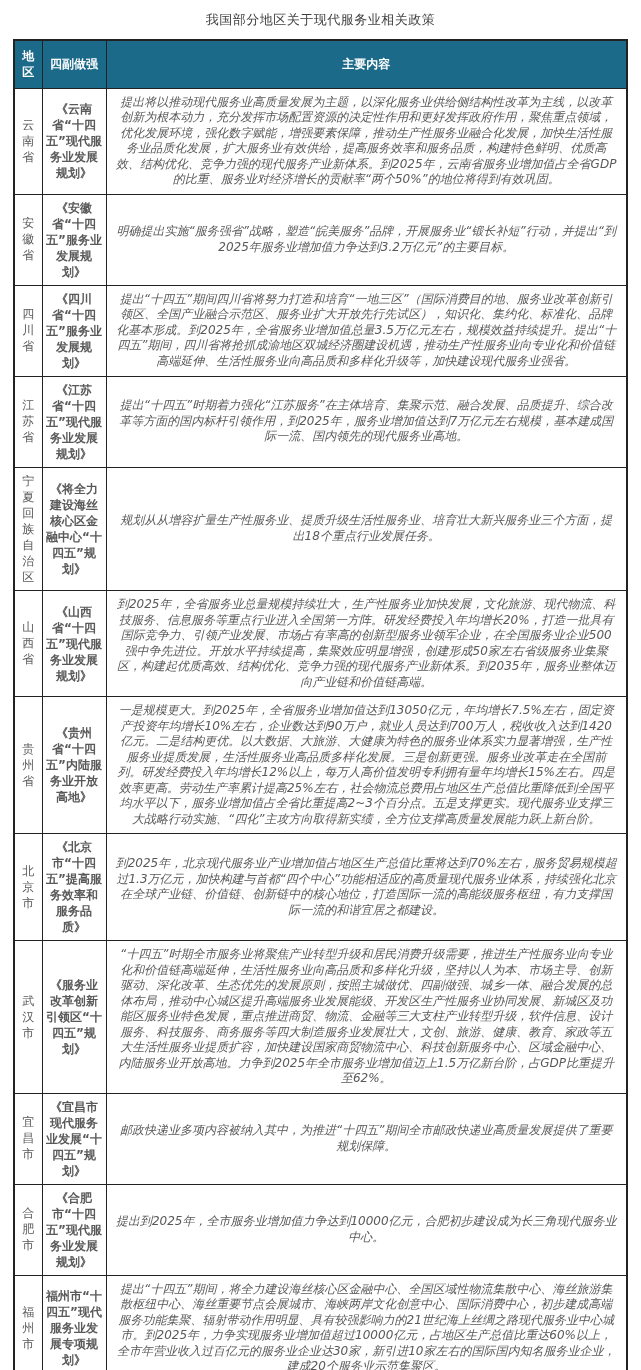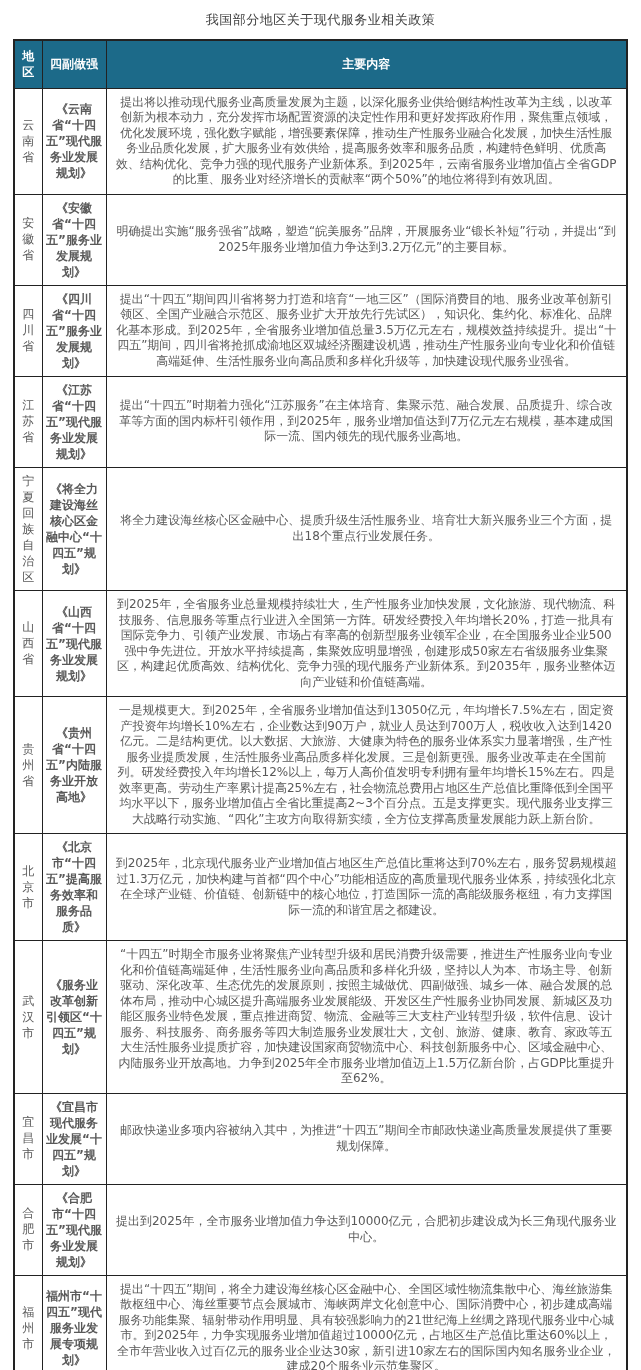--- a/index.html
+++ b/index.html
@@ -64,20 +64,21 @@
     text-align: center;
     padding: 5px 3px;
     word-break: break-all;
     line-height: 16px;
     font-weight: bold;
   }
   td.content {
     text-align: center;
     padding: 6px 9px;
     word-break: break-all;
+    font-style: italic;
   }
 </style>
 </head>
 <body>
 
 <div class="page">
 
   <div class="title">我国部分地区关于现代服务业相关政策</div>
 
   <table class="policy">
@@ -126,21 +127,21 @@
     </td>
     <td class="doc">《江苏省“十四五”现代服务业发展规划》</td>
     <td class="content">提出“十四五”时期着力强化“江苏服务”在主体培育、集聚示范、融合发展、品质提升、综合改革等方面的国内标杆引领作用，到2025年，服务业增加值达到7万亿元左右规模，基本建成国际一流、国内领先的现代服务业高地。</td>
   </tr>
 
   <tr>
     <td class="region">
       <span class="vtext">宁夏回族自治区</span>
     </td>
     <td class="doc">《将全力建设海丝核心区金融中心“十四五”规划》</td>
-    <td class="content">将全力建设海丝核心区金融中心、提质升级生活性服务业、培育壮大新兴服务业三个方面，提出18个重点行业发展任务。</td>
+    <td class="content">规划从从增容扩量生产性服务业、提质升级生活性服务业、培育壮大新兴服务业三个方面，提出18个重点行业发展任务。</td>
   </tr>
 
   <tr>
     <td class="region">
       <span class="vtext">山西省</span>
     </td>
     <td class="doc">《山西省“十四五”现代服务业发展规划》</td>
     <td class="content">到2025年，全省服务业总量规模持续壮大，生产性服务业加快发展，文化旅游、现代物流、科技服务、信息服务等重点行业进入全国第一方阵。研发经费投入年均增长20%，打造一批具有国际竞争力、引领产业发展、市场占有率高的创新型服务业领军企业，在全国服务业企业500强中争先进位。开放水平持续提高，集聚效应明显增强，创建形成50家左右省级服务业集聚区，构建起优质高效、结构优化、竞争力强的现代服务产业新体系。到2035年，服务业整体迈向产业链和价值链高端。</td>
   </tr>
 

